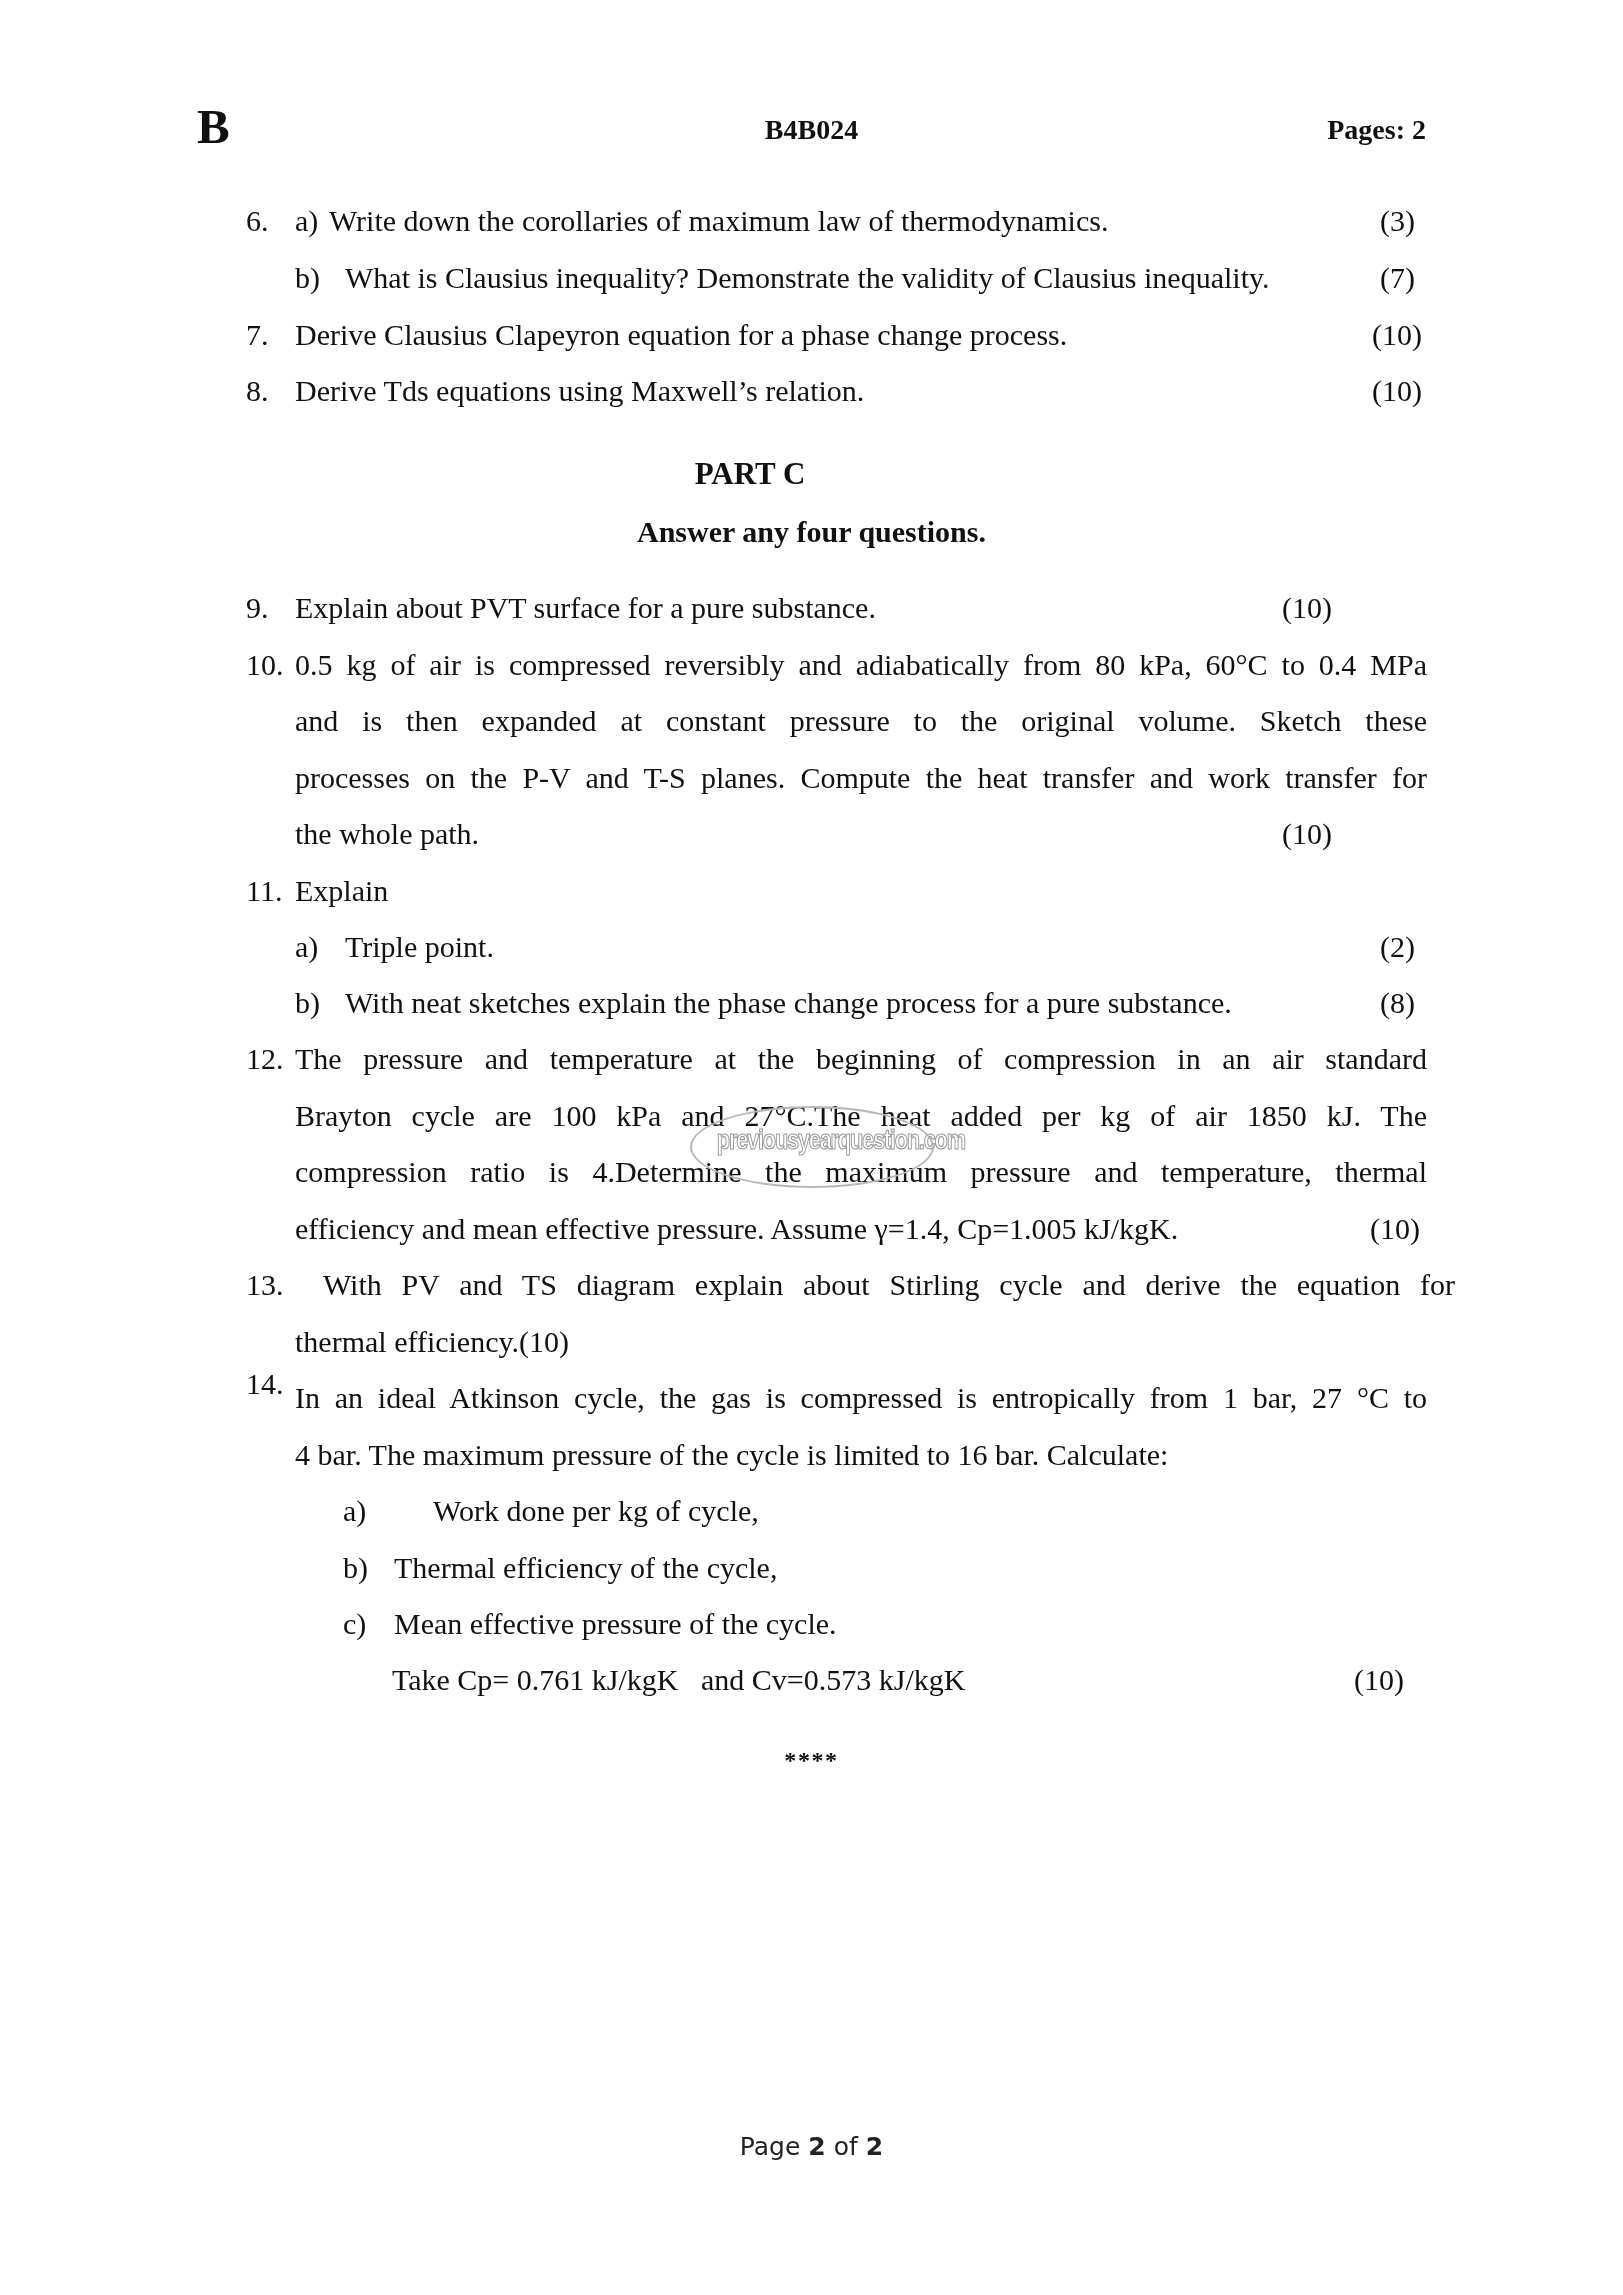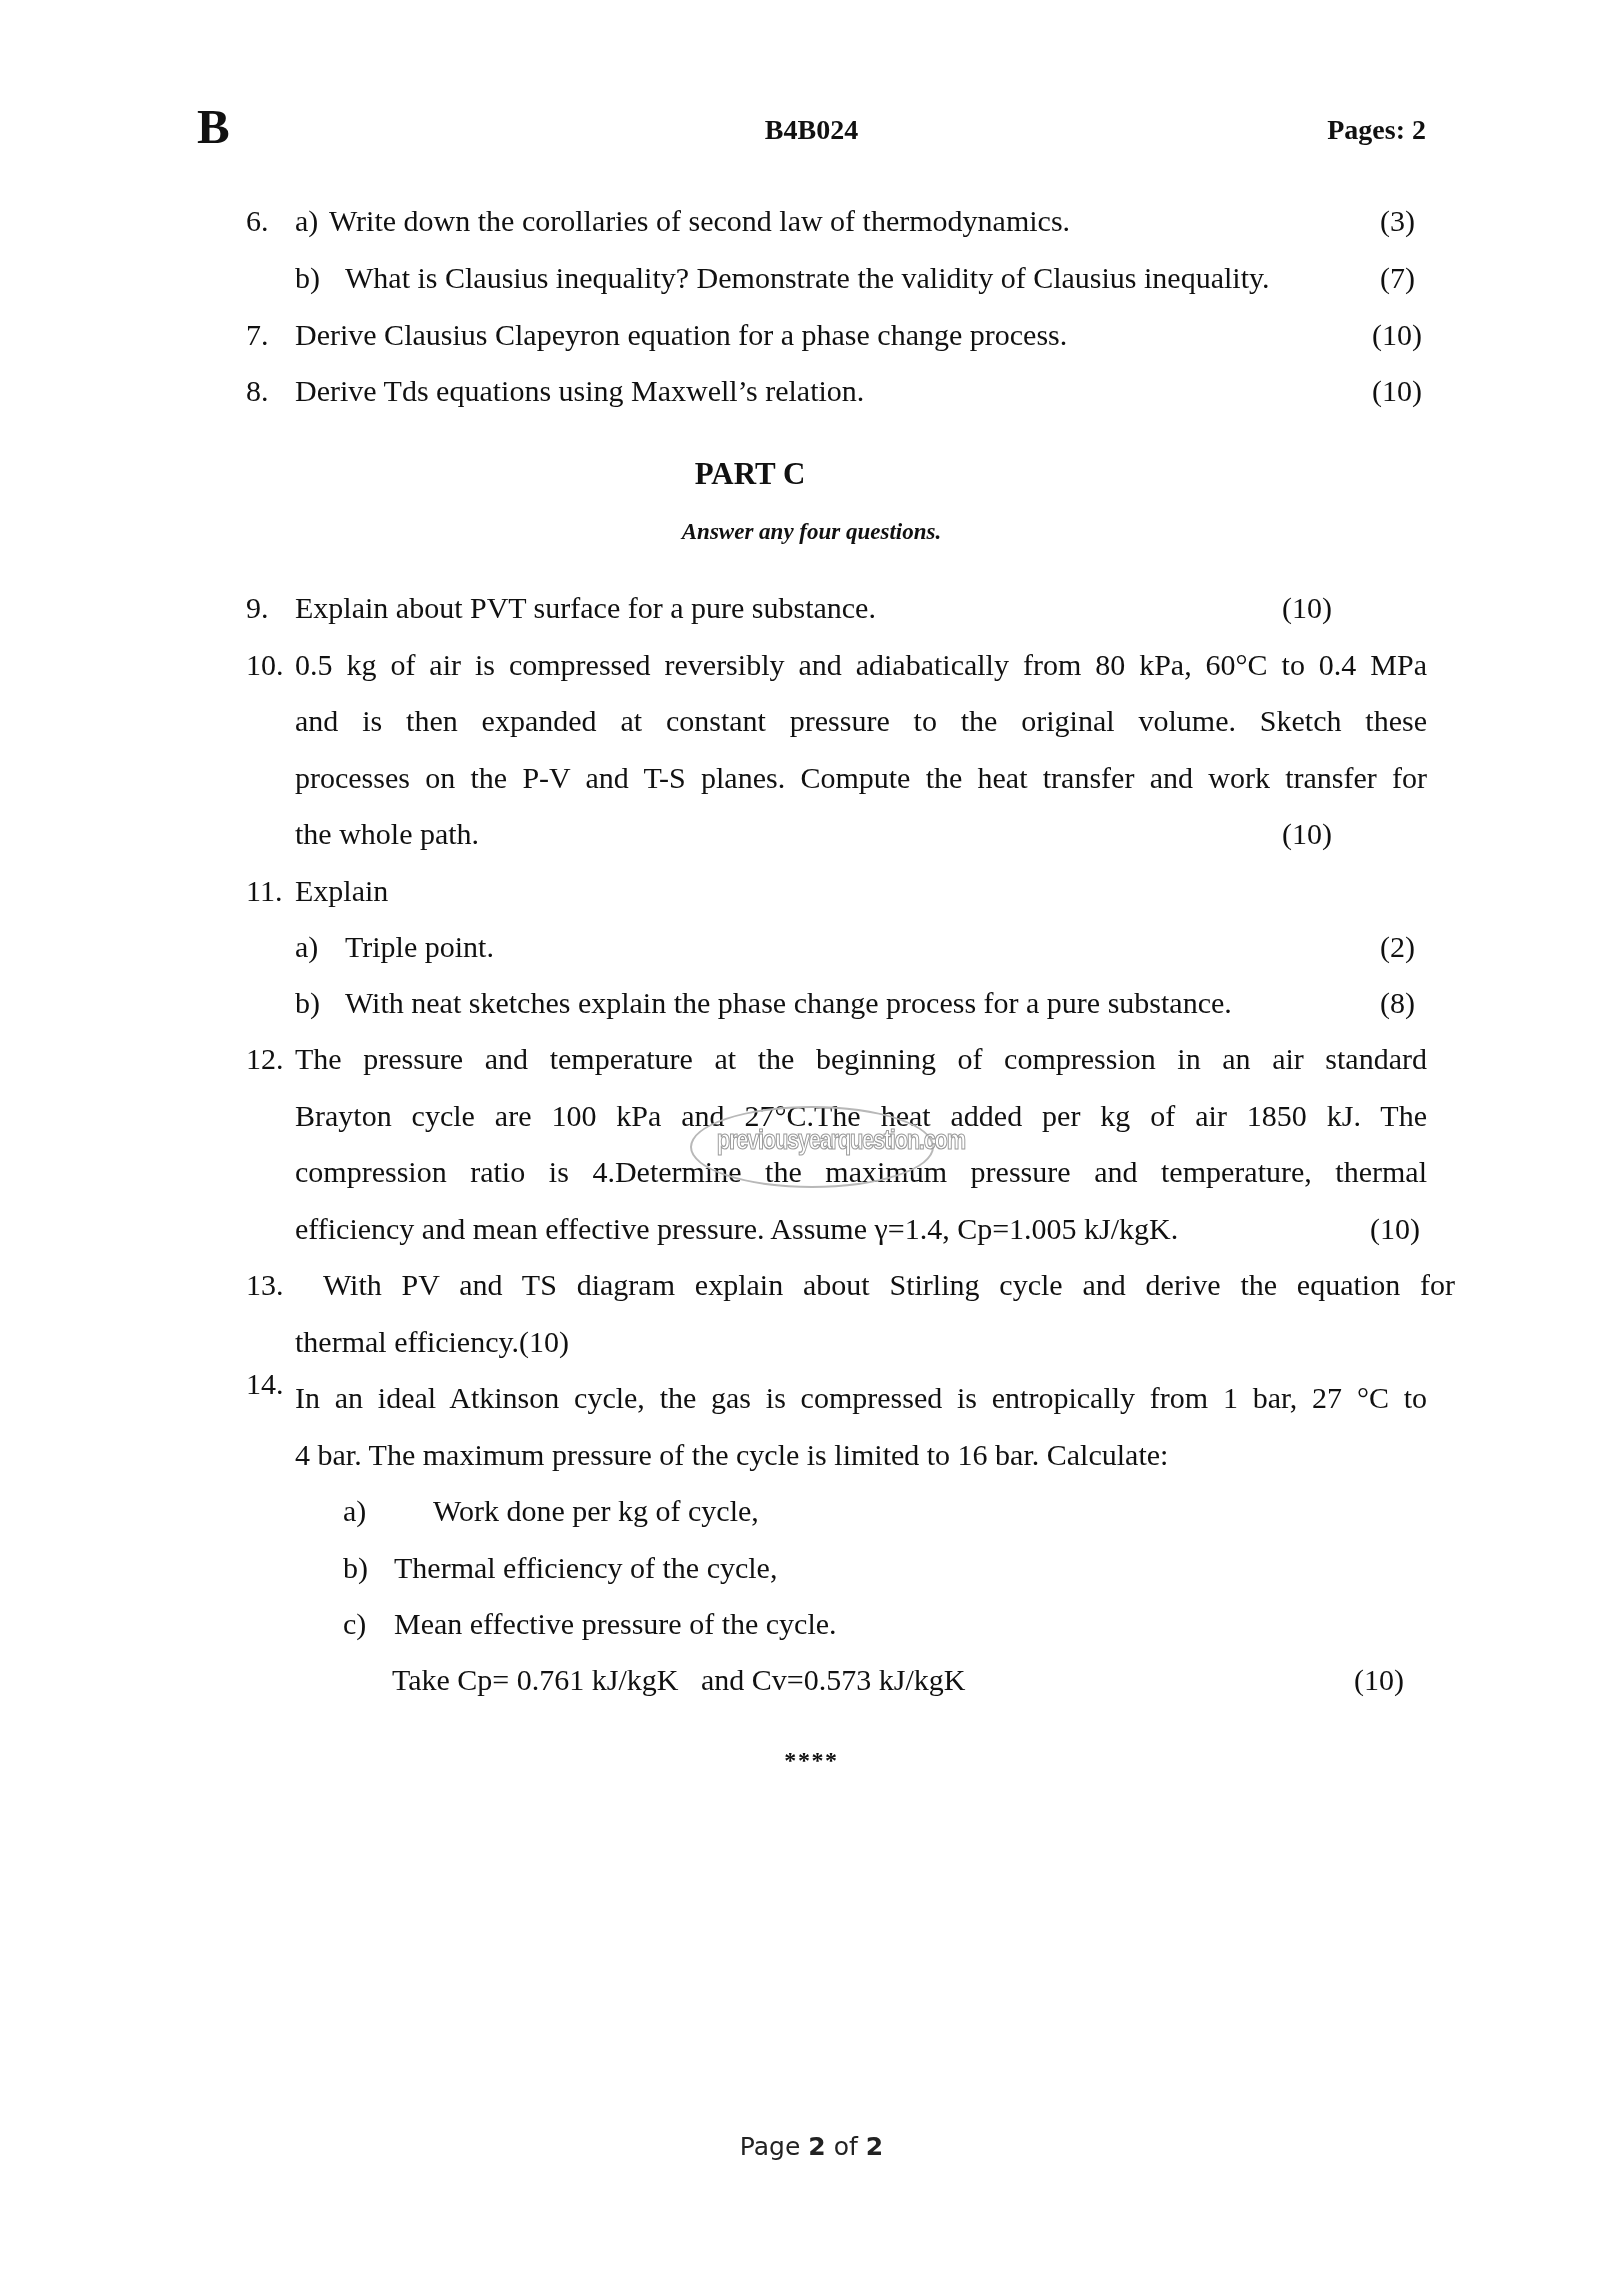--- a/index.html
+++ b/index.html
@@ -6,41 +6,41 @@
   body { width: 1623px; height: 2295px; position: relative; overflow: hidden;
          font-family: "Liberation Serif", "DejaVu Serif", serif; color: #111; }
   .ln { position: absolute; font-size: 30px; line-height: 36px; white-space: nowrap; }
   .just { text-align: justify; text-align-last: justify; white-space: normal; overflow: hidden; height: 36px; }
   .mark { position: absolute; font-size: 30px; line-height: 36px; white-space: nowrap; }
   .num { position: absolute; font-size: 30px; line-height: 36px; }
   #hdr-letter { position: absolute; left: 197px; top: 100px; font-size: 49px; font-weight: bold; line-height: 54px; }
   #hdr-code { position: absolute; left: 0; width: 1623px; text-align: center; top: 112px; font-size: 28px; font-weight: bold; line-height: 36px; }
   #hdr-pages { position: absolute; right: 197px; top: 112px; font-size: 28px; font-weight: bold; line-height: 36px; }
   #part-title { position: absolute; left: 0; width: 1500px; text-align: center; top: 455px; font-size: 31px; font-weight: bold; line-height: 37px; }
-  #part-instr { position: absolute; left: 0; width: 1623px; text-align: center; top: 513px; font-size: 23px; font-weight: bold; font-style: italic; line-height: 37px; }
+  #part-instr { position: absolute; left: 0; width: 1623px; text-align: center; top: 513px; font-size: 30px; font-weight: bold; line-height: 37px; }
   #end-stars { position: absolute; left: 0; width: 1623px; text-align: center; top: 1744px; font-size: 24px; font-weight: bold; line-height: 32px; letter-spacing: 1.6px; }
   #footer { position: absolute; left: 0; width: 1623px; text-align: center; top: 2131px; font-family: "DejaVu Sans", "Liberation Sans", sans-serif; font-size: 25px; line-height: 32px; color: #222; }
   #footer b { font-weight: bold; }
   #watermark { position: absolute; left: 690px; top: 1106px; width: 244px; height: 81px; }
   #watermark .oval { position: absolute; left: 0; top: 0; width: 240px; height: 78px; border: 2.4px solid #b8b8b8; border-radius: 50%; }
   #watermark .wm-text { position: absolute; left: 0; top: 18px; width: 244px; text-align: center;
       font-family: "Liberation Sans", sans-serif; font-size: 28px; font-weight: bold; color: rgba(255,255,255,0.35);
       -webkit-text-stroke: 1.2px #9a9a9a; letter-spacing: -1.6px; transform: scaleX(0.78); transform-origin: center; }
 </style>
 </head>
 <body>
 
 <div id="hdr-letter">B</div>
 <div id="hdr-code">B4B024</div>
 <div id="hdr-pages">Pages: 2</div>
 
 <div>
   <span class="num" style="left:246px; top:203px;">6.</span>
   <span class="num" style="left:295px; top:203px;">a)</span>
-  <span class="ln" style="left:329px; top:203px;">Write down the corollaries of second law of thermodynamics.</span>
+  <span class="ln" style="left:329px; top:203px;">Write down the corollaries of maximum law of thermodynamics.</span>
   <span class="mark" style="left:1380px; top:203px;">(3)</span>
 
   <span class="num" style="left:295px; top:260px;">b)</span>
   <span class="ln" style="left:345px; top:260px;">What is Clausius inequality? Demonstrate the validity of Clausius inequality.</span>
   <span class="mark" style="left:1380px; top:260px;">(7)</span>
 </div>
 
 <div>
   <span class="num" style="left:246px; top:317px;">7.</span>
   <span class="ln" style="left:295px; top:317px;">Derive Clausius Clapeyron equation for a phase change process.</span>

